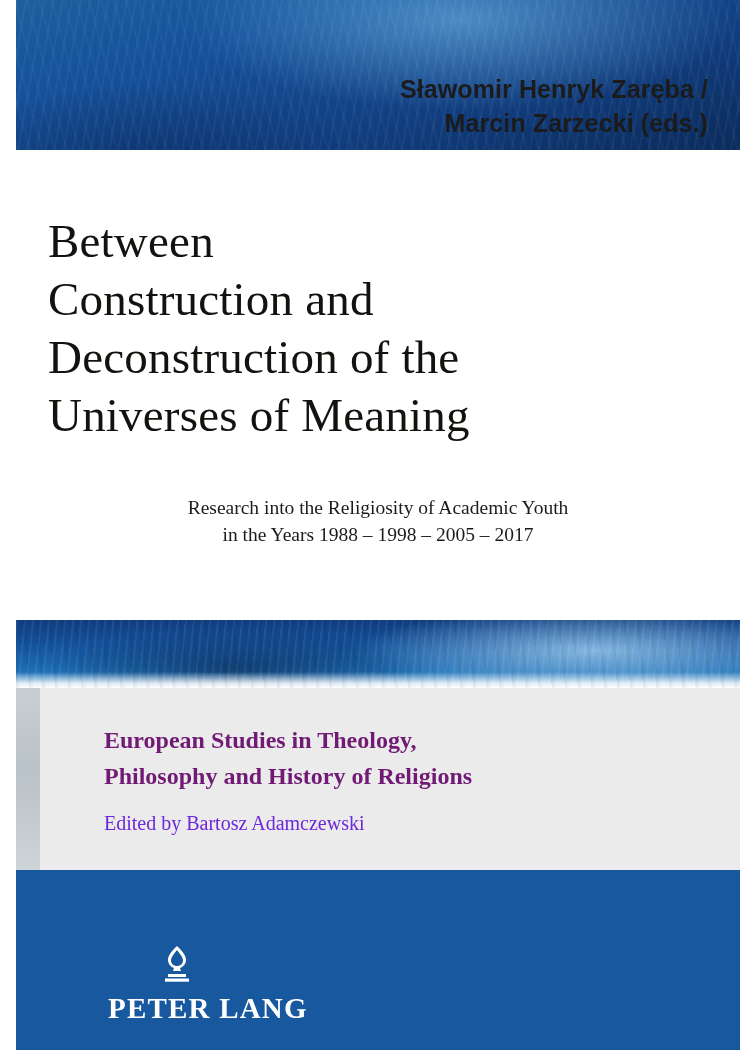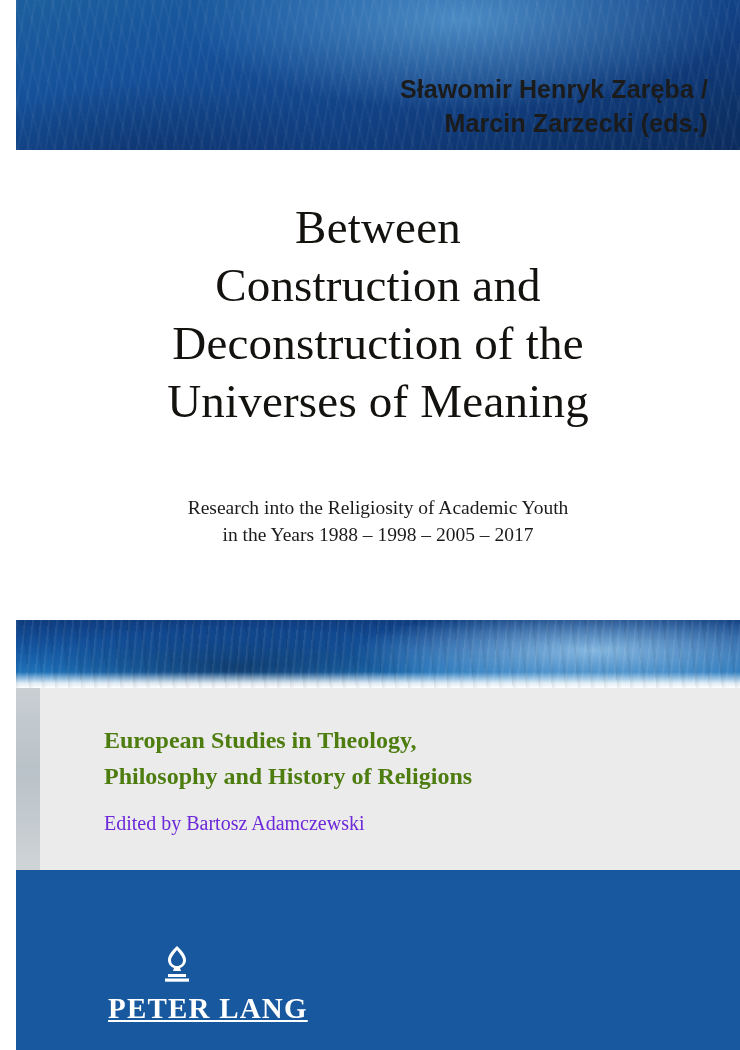--- a/index.html
+++ b/index.html
@@ -62,23 +62,23 @@
     font-family: "Liberation Sans", sans-serif;
     font-weight: bold;
     font-size: 25px;
     line-height: 34px;
     color: #1b1b1b;
     letter-spacing: .1px;
   }
 
   .main-title {
     position: absolute;
-    right: 48px; top: 198px;
+    right: 48px; top: 212px;
     width: 660px;
-    text-align: center;
+    text-align: left;
     font-family: "Liberation Serif", serif;
     font-size: 47px;
     line-height: 58px;
     color: #14120f;
     letter-spacing: .2px;
   }
 
   .subtitle {
     position: absolute;
     right: 48px; top: 494px;
@@ -125,21 +125,21 @@
     background: linear-gradient(180deg, #c9cfd3 0%, #b9c2c8 45%, #cfd4d7 100%);
   }
   .series-title {
     position: absolute;
     left: 88px; top: 722px;
     width: 600px;
     font-family: "Liberation Serif", serif;
     font-weight: bold;
     font-size: 24px;
     line-height: 36px;
-    color: #4d7c0f;
+    color: #701a75;
   }
   .series-editor {
     position: absolute;
     left: 88px; top: 809px;
     width: 600px;
     font-family: "Liberation Serif", serif;
     font-size: 20px;
     line-height: 28px;
     color: #6d28d9;
   }
@@ -161,21 +161,20 @@
     display: block;
     margin: 0 0 4px 48px;
   }
   .publisher-name {
     font-family: "Liberation Serif", serif;
     font-weight: bold;
     font-size: 29px;
     letter-spacing: 1.2px;
     color: #ffffff;
     white-space: nowrap;
-    text-decoration: underline;
   }
 </style>
 </head>
 <body>
 
 <div class="cover">
 
   <div class="top-photo">
     <div class="top-photo-fade"></div>
   </div>

